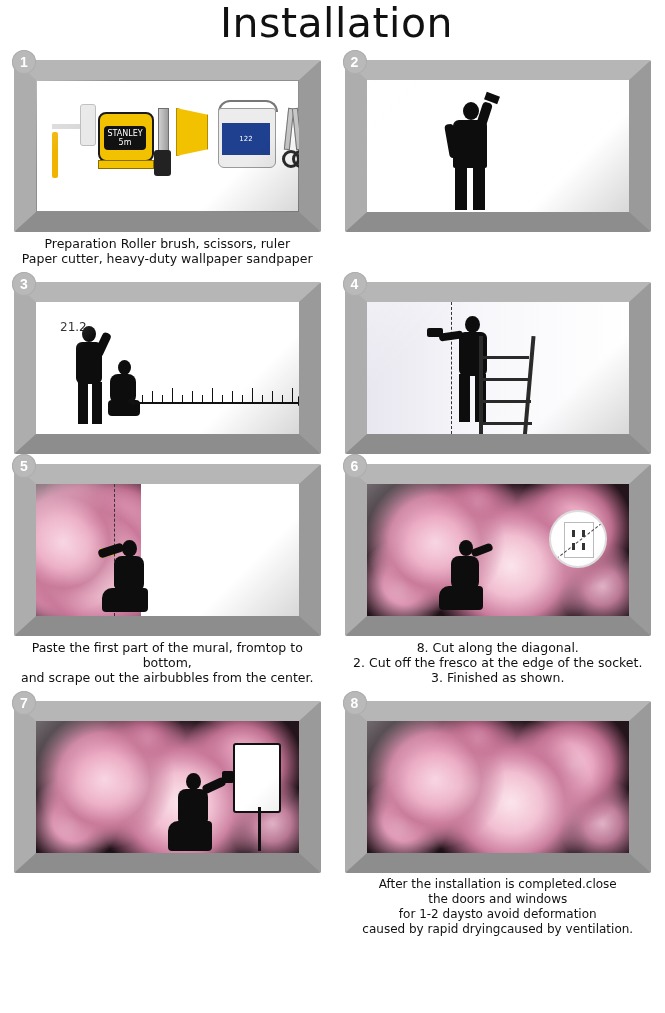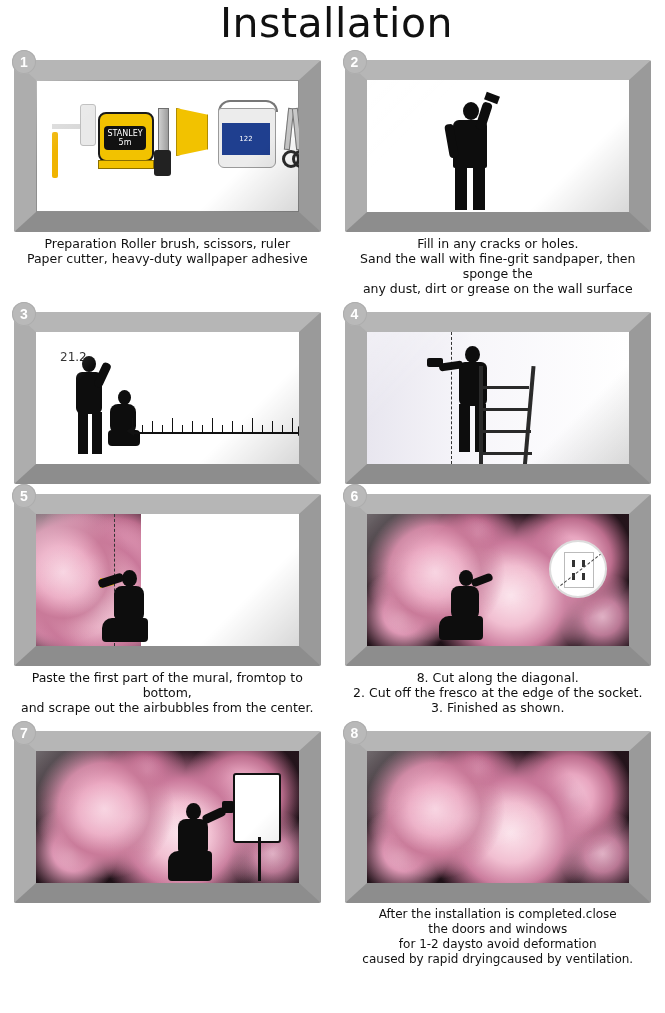--- a/index.html
+++ b/index.html
@@ -279,41 +279,38 @@
 
         <div class="tool scissors">
           <div class="s-blade" style="left:2px; top:0; transform:rotate(6deg);"></div>
           <div class="s-blade" style="left:10px; top:0; transform:rotate(-6deg);"></div>
           <div class="s-ring" style="left:-2px; top:42px;"></div>
           <div class="s-ring" style="left:8px; top:42px;"></div>
         </div>
       </div>
     </div>
     <div class="caption">Preparation Roller brush, scissors, ruler
-Paper cutter, heavy-duty wallpaper adhesive</div>
+Paper cutter, heavy-duty wallpaper sandpaper</div>
   </div>
 
   <div class="step">
     <div class="badge">2</div>
     <div class="frame">
       <div class="inner">
         <div class="wall-plain"></div>
 
         <div class="sil sil-round" style="left:96px; top:22px; width:16px; height:18px;"></div>
         <div class="sil" style="left:86px; top:40px; width:34px; height:48px; border-radius:6px 6px 2px 2px;"></div>
         <div class="sil" style="left:112px; top:22px; width:10px; height:28px; transform:rotate(18deg); border-radius:4px;"></div>
         <div class="sil" style="left:80px; top:44px; width:9px; height:34px; transform:rotate(-10deg); border-radius:4px;"></div>
         <div class="sil" style="left:88px; top:86px; width:12px; height:44px;"></div>
         <div class="sil" style="left:106px; top:86px; width:12px; height:44px;"></div>
         <div class="sil" style="left:118px; top:14px; width:14px; height:8px; transform:rotate(20deg);"></div>
       </div>
     </div>
-    <div class="caption">Fill in any cracks or holes.
-Sand the wall with fine-grit sandpaper, then sponge the
-any dust, dirt or grease on the wall surface</div>
   </div>
 
   <div class="step">
     <div class="badge">3</div>
     <div class="frame">
       <div class="inner">
         <div class="wall-plain"></div>
         <div class="meas-label">21.2</div>
 
         <div class="sil sil-round" style="left:46px; top:24px; width:14px; height:16px;"></div>

